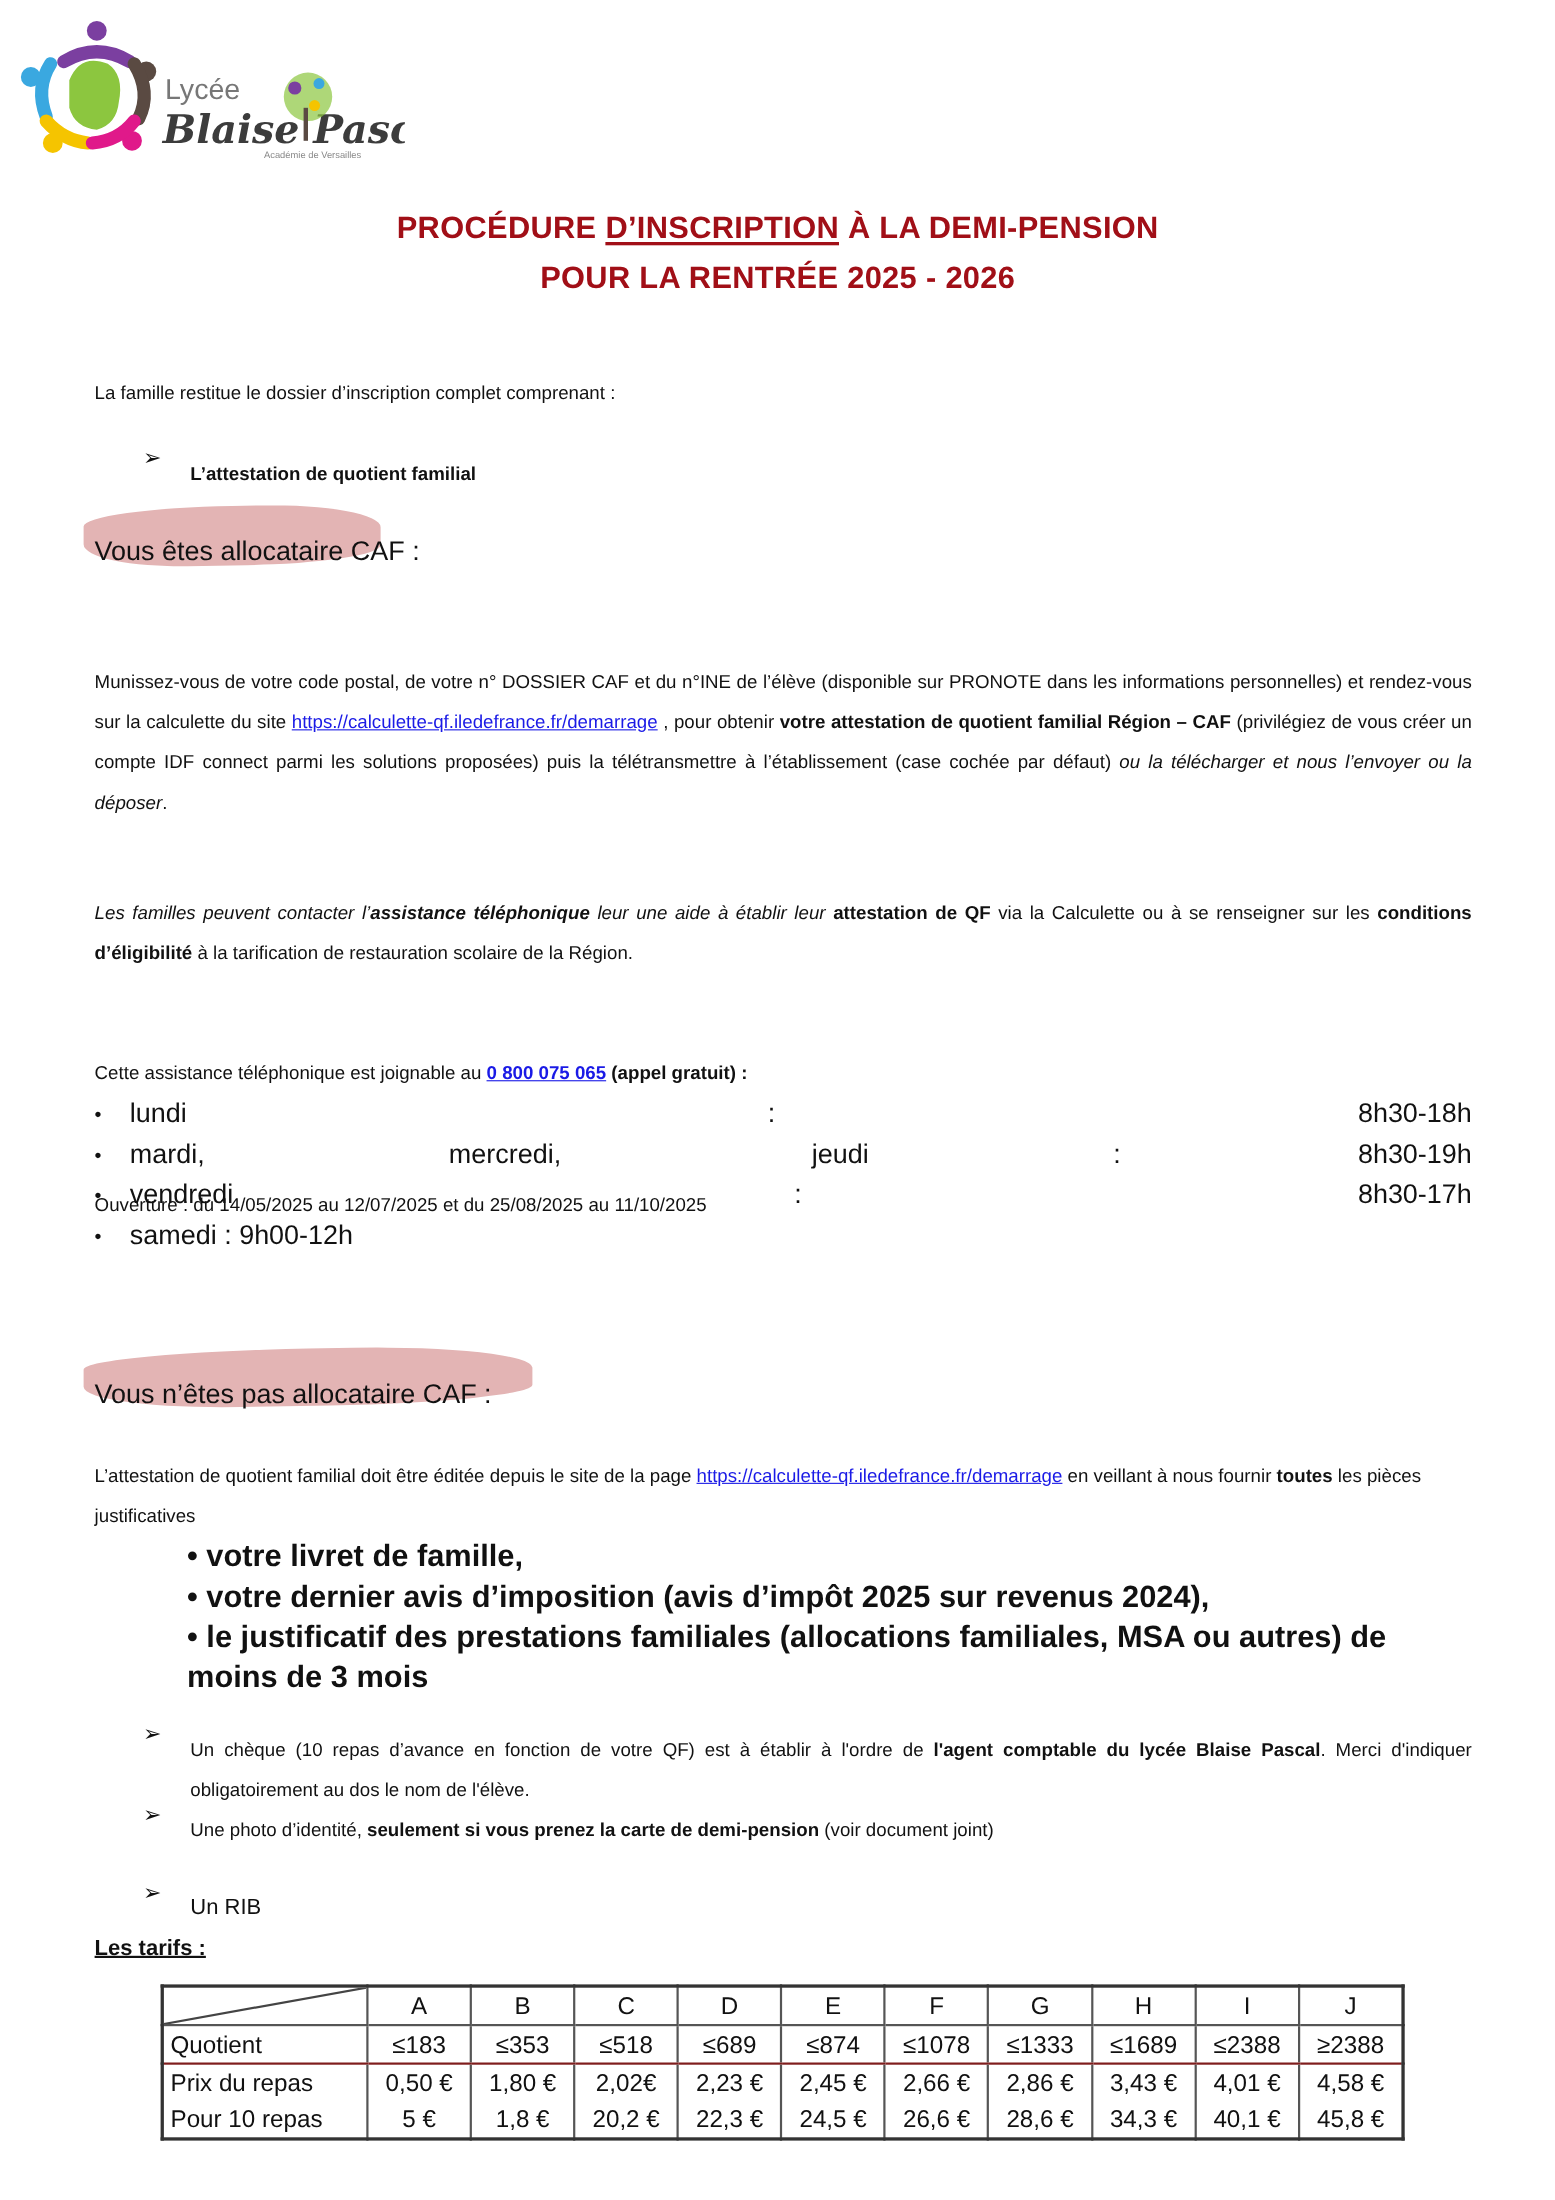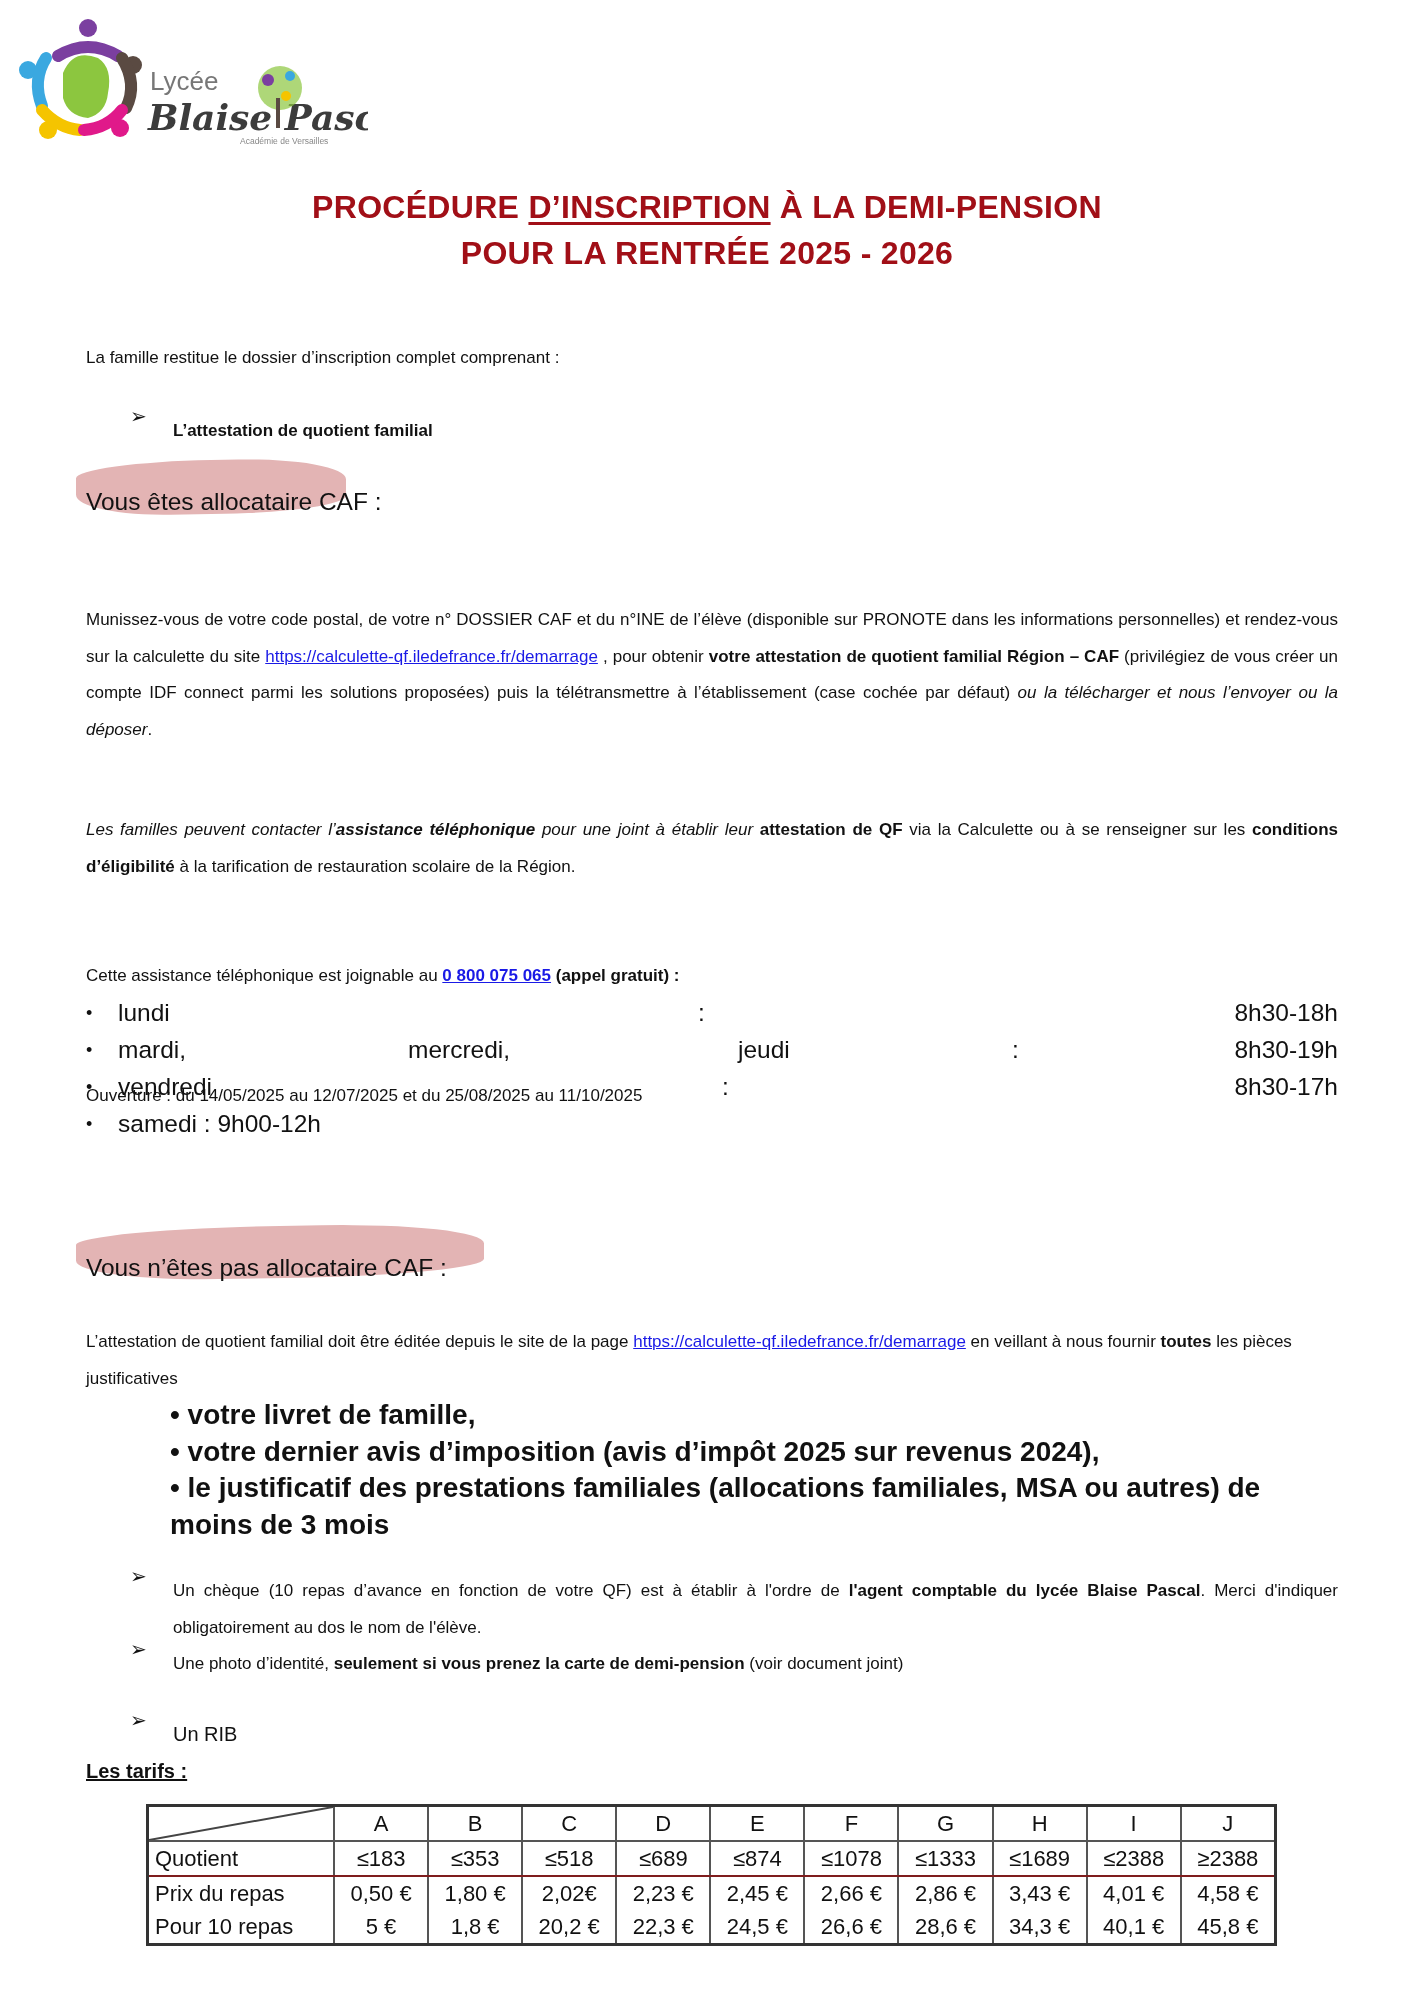--- a/index.html
+++ b/index.html
@@ -4,21 +4,21 @@
 <style>
   html, body { margin: 0; padding: 0; background: #ffffff; }
   body {
     width: 1414px; height: 2000px; position: relative; overflow: hidden;
     font-family: "Liberation Sans", "DejaVu Sans", sans-serif;
     color: #111111;
   }
   .logo { position: absolute; left: 18px; top: 18px; width: 350px; height: 140px; }
   .title {
     position: absolute; left: 0; top: 184px; width: 1414px; text-align: center;
-    color: #a10f17; font-weight: bold; font-size: 32px; line-height: 46px;
+    color: #a10f17; font-weight: bold; font-size: 28px; line-height: 46px;
     letter-spacing: 0.3px;
   }
   .title u { text-decoration: underline; text-decoration-thickness: 3px; text-underline-offset: 4px; }
   .p { position: absolute; left: 86px; width: 1252px; font-size: 17px; line-height: 36.5px; }
   .justify { text-align: justify; text-align-last: left; }
   .link { color: #1a1ae6; text-decoration: underline; }
   .phone { color: #1a1ae6; text-decoration: underline; font-weight: bold; }
   .arrow { position: absolute; font-size: 20px; color: #111; }
   .highlight {
     position: absolute; background: #e3b4b4; border-radius: 50% 40% 45% 35% / 30% 40% 30% 40%;
@@ -82,21 +82,21 @@
 <div class="p" style="top:413px; left:173px; width:1000px; font-weight:bold;">L’attestation de quotient familial</div>
 
 <div class="highlight" style="left:76px; top:460px; width:270px; height:54px;"></div>
 <div class="heading-caf" style="top:484px;">Vous êtes allocataire CAF :</div>
 
 <div class="p justify" style="top:558px;margin-top:44px;">
   <span>Munissez-vous de votre code postal, de votre n° DOSSIER CAF et du n°INE de l’élève (disponible sur PRONOTE dans les informations personnelles) et rendez-vous sur la calculette du site </span><a class="link">https://calculette-qf.iledefrance.fr/demarrage</a><span> , pour obtenir </span><b>votre attestation de quotient familial Région – CAF</b><span> (privilégiez de vous créer un compte IDF connect parmi les solutions proposées) puis la télétransmettre à l’établissement (case cochée par défaut) </span><i>ou la télécharger et nous l’envoyer ou la déposer</i><span>.</span>
 </div>
 
 <div class="p justify" style="top:812px;">
-  <i>Les familles peuvent contacter l’</i><b><i>assistance téléphonique</i></b><i> pour une joint à établir leur </i><b>attestation de QF</b><span> via la Calculette ou à se renseigner sur les </span><b>conditions d’éligibilité</b><span> à la tarification de restauration scolaire de la Région.</span>
+  <i>Les familles peuvent contacter l’</i><b><i>assistance téléphonique</i></b><i> leur une aide à établir leur </i><b>attestation de QF</b><span> via la Calculette ou à se renseigner sur les </span><b>conditions d’éligibilité</b><span> à la tarification de restauration scolaire de la Région.</span>
 </div>
 
 <div class="p" style="top:958px;">
   <span>Cette assistance téléphonique est joignable au </span><a class="phone">0 800 075 065</a><b> (appel gratuit) :</b>
 </div>
 
 <div class="sched-row" style="top:995px;">
   <span class="bullet-dot" style="left:0;">•</span>
   <span style="left:32px;">lundi</span>
   <span style="left:612px;">:</span>

